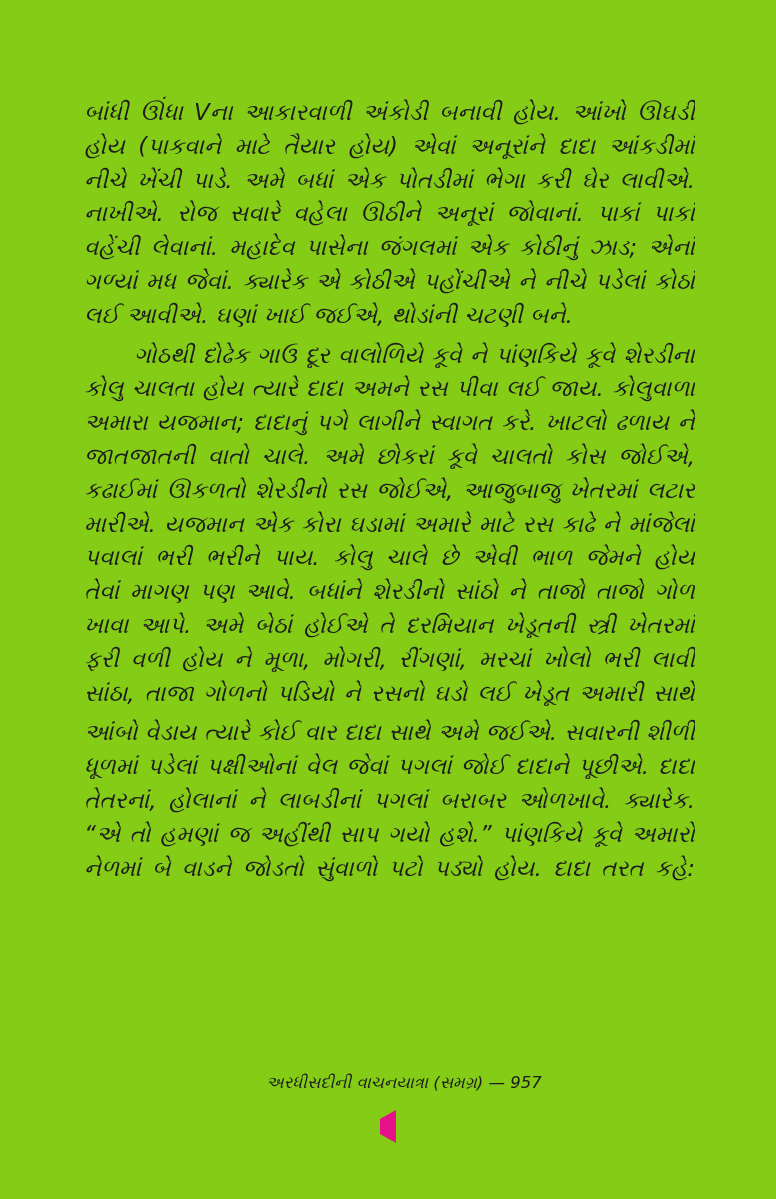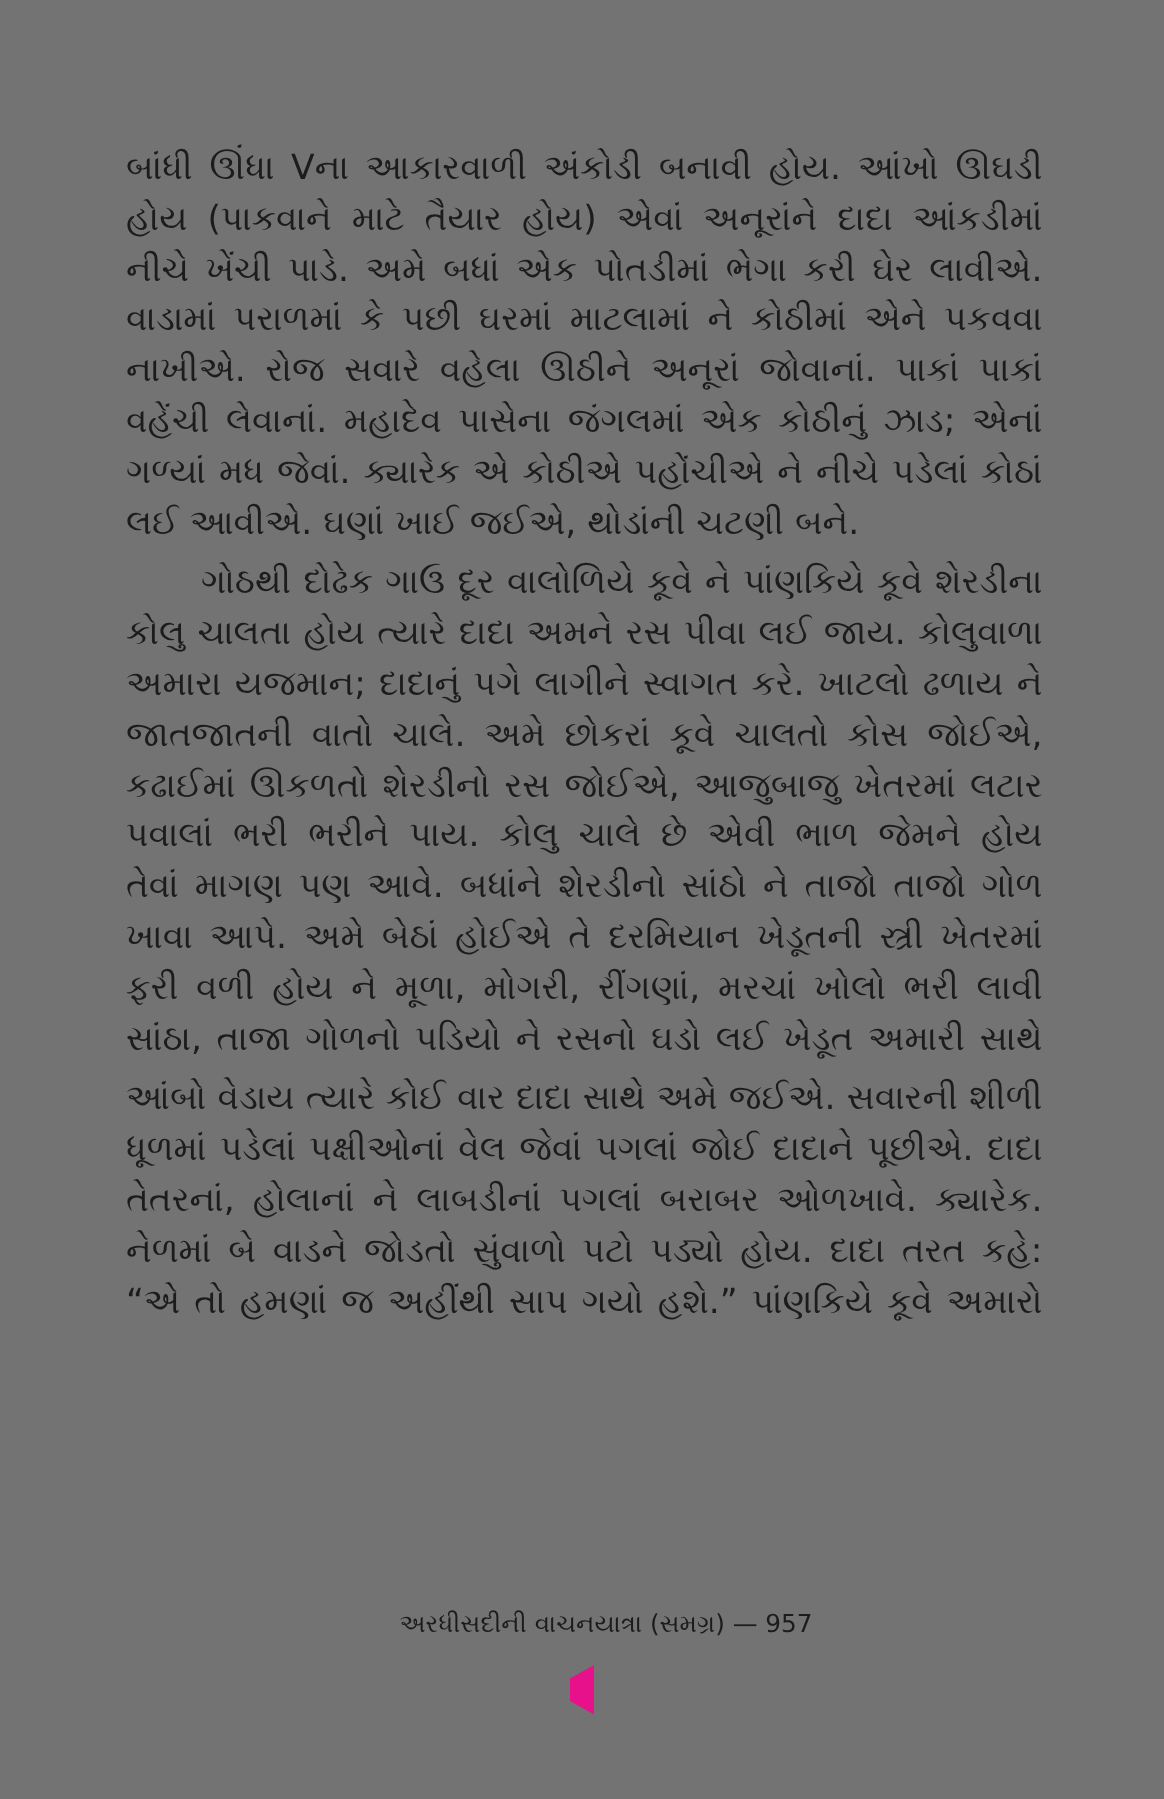--- a/index.html
+++ b/index.html
@@ -11,22 +11,23 @@
   body {
     width: 776px;
     height: 1199px;
     background: #ffffff;
     font-family: "DejaVu Sans", sans-serif;
   }
   .page {
     position: relative;
     width: 776px;
     height: 1199px;
-    background: #737373;
+    background: #84cc16;
     overflow: hidden;
+    font-style: italic;
   }
   .text-block {
     position: absolute;
     left: 84px;
     top: 96px;
     width: 611px;
     color: var(--text-color);
     font-size: 23px;
   }
   .paragraph { margin: 0; padding: 0; }
@@ -77,46 +78,46 @@
 <body style="background: rgb(255, 255, 255);">
 
 <div class="page">
 
   <main class="text-block">
 
     <div class="paragraph">
       <div class="line">બાંધી ઊંધા Vના આકારવાળી અંકોડી બનાવી હોય. આંખો ઊઘડી</div>
       <div class="line">હોય (પાકવાને માટે તૈયાર હોય) એવાં અનૂરાંને દાદા આંકડીમાં ભેરવી</div>
       <div class="line">નીચે ખેંચી પાડે. અમે બધાં એક પોતડીમાં ભેગા કરી ઘેર લાવીએ.</div>
-      <div class="line">વાડામાં પરાળમાં કે પછી ઘરમાં માટલામાં ને કોઠીમાં એને પકવવા</div>
       <div class="line">નાખીએ. રોજ સવારે વહેલા ઊઠીને અનૂરાં જોવાનાં. પાકાં પાકાં કાઢી</div>
       <div class="line">વહેંચી લેવાનાં. મહાદેવ પાસેના જંગલમાં એક કોઠીનું ઝાડ; એનાં કોઠાં</div>
       <div class="line">ગળ્યાં મધ જેવાં. ક્યારેક એ કોઠીએ પહોંચીએ ને નીચે પડેલાં કોઠાં</div>
       <div class="line no-justify">લઈ આવીએ. ઘણાં ખાઈ જઈએ, થોડાંની ચટણી બને.</div>
     </div>
 
     <div class="paragraph">
       <div class="line indent">ગોઠથી દોઢેક ગાઉ દૂર વાલોળિયે કૂવે ને પાંણકિયે કૂવે શેરડીના</div>
       <div class="line">કોલુ ચાલતા હોય ત્યારે દાદા અમને રસ પીવા લઈ જાય. કોલુવાળા</div>
       <div class="line">અમારા યજમાન; દાદાનું પગે લાગીને સ્વાગત કરે. ખાટલો ઢળાય ને</div>
       <div class="line">જાતજાતની વાતો ચાલે. અમે છોકરાં કૂવે ચાલતો કોસ જોઈએ, મોટી</div>
       <div class="line">કઢાઈમાં ઊકળતો શેરડીનો રસ જોઈએ, આજુબાજુ ખેતરમાં લટાર</div>
+      <div class="line">મારીએ. યજમાન એક કોરા ઘડામાં અમારે માટે રસ કાઢે ને માંજેલાં</div>
       <div class="line">પવાલાં ભરી ભરીને પાય. કોલુ ચાલે છે એવી ભાળ જેમને હોય</div>
       <div class="line">તેવાં માગણ પણ આવે. બધાંને શેરડીનો સાંઠો ને તાજો તાજો ગોળ</div>
       <div class="line">ખાવા આપે. અમે બેઠાં હોઈએ તે દરમિયાન ખેડૂતની સ્ત્રી ખેતરમાં</div>
       <div class="line">ફરી વળી હોય ને મૂળા, મોગરી, રીંગણાં, મરચાં ખોલો ભરી લાવી</div>
       <div class="line">સાંઠા, તાજા ગોળનો પડિયો ને રસનો ઘડો લઈ ખેડૂત અમારી સાથે</div>
     </div>
 
     <div class="paragraph">
       <div class="line">આંબો વેડાય ત્યારે કોઈ વાર દાદા સાથે અમે જઈએ. સવારની શીળી</div>
       <div class="line">ધૂળમાં પડેલાં પક્ષીઓનાં વેલ જેવાં પગલાં જોઈ દાદાને પૂછીએ. દાદા</div>
       <div class="line">તેતરનાં, હોલાનાં ને લાબડીનાં પગલાં બરાબર ઓળખાવે. ક્યારેક.</div>
+      <div class="line">“એ તો હમણાં જ અહીંથી સાપ ગયો હશે.” પાંણકિયે કૂવે અમારો</div>
       <div class="line">નેળમાં બે વાડને જોડતો સુંવાળો પટો પડ્યો હોય. દાદા તરત કહે:</div>
-      <div class="line">“એ તો હમણાં જ અહીંથી સાપ ગયો હશે.” પાંણકિયે કૂવે અમારો</div>
     </div>
 
   </main>
 
   <footer class="footer">
     <span>અરધીસદીની વાચનયાત્રા (સમગ્ર) — 957</span>
   </footer>
 
   <div class="arrow-row">
     <button class="nav-arrow">

